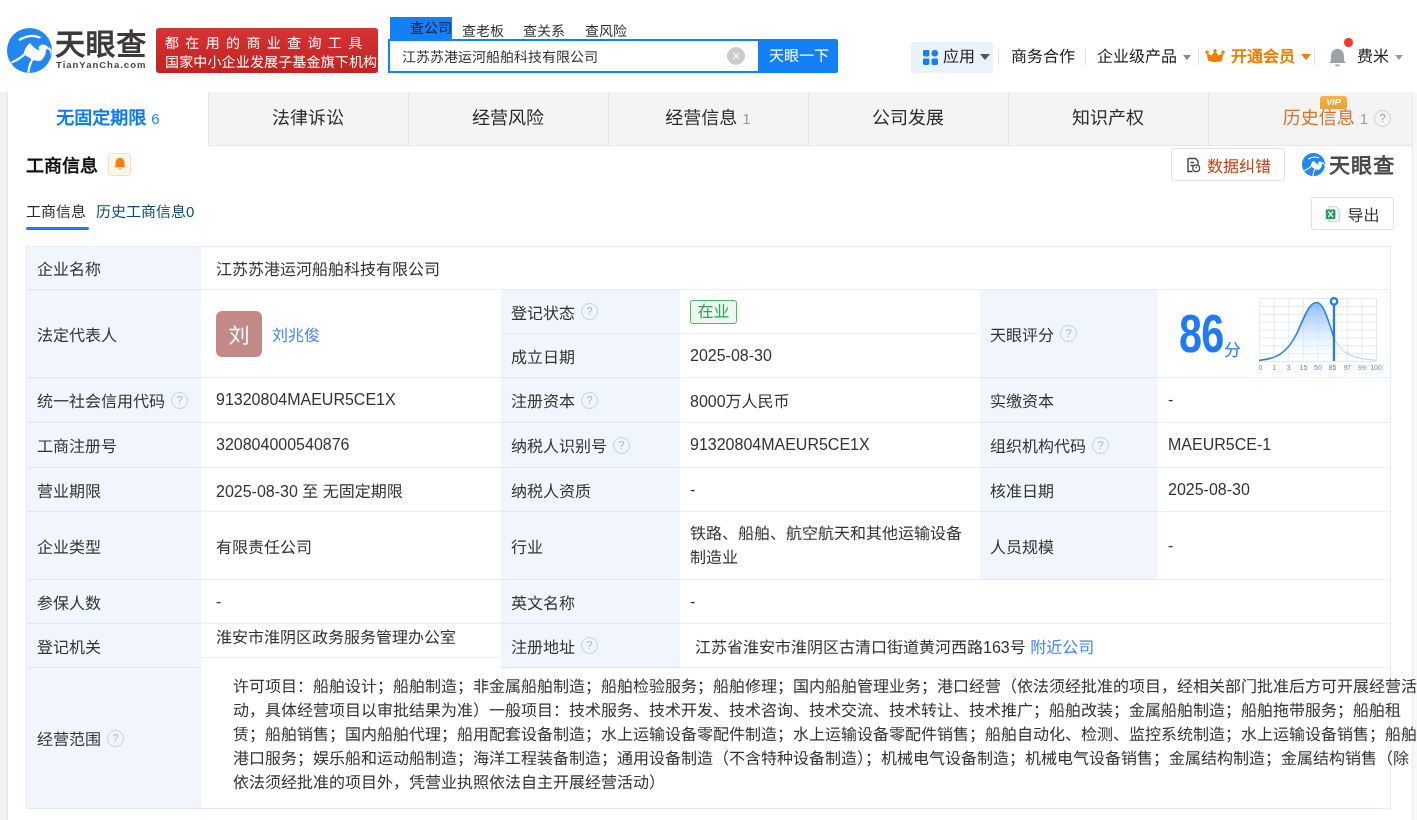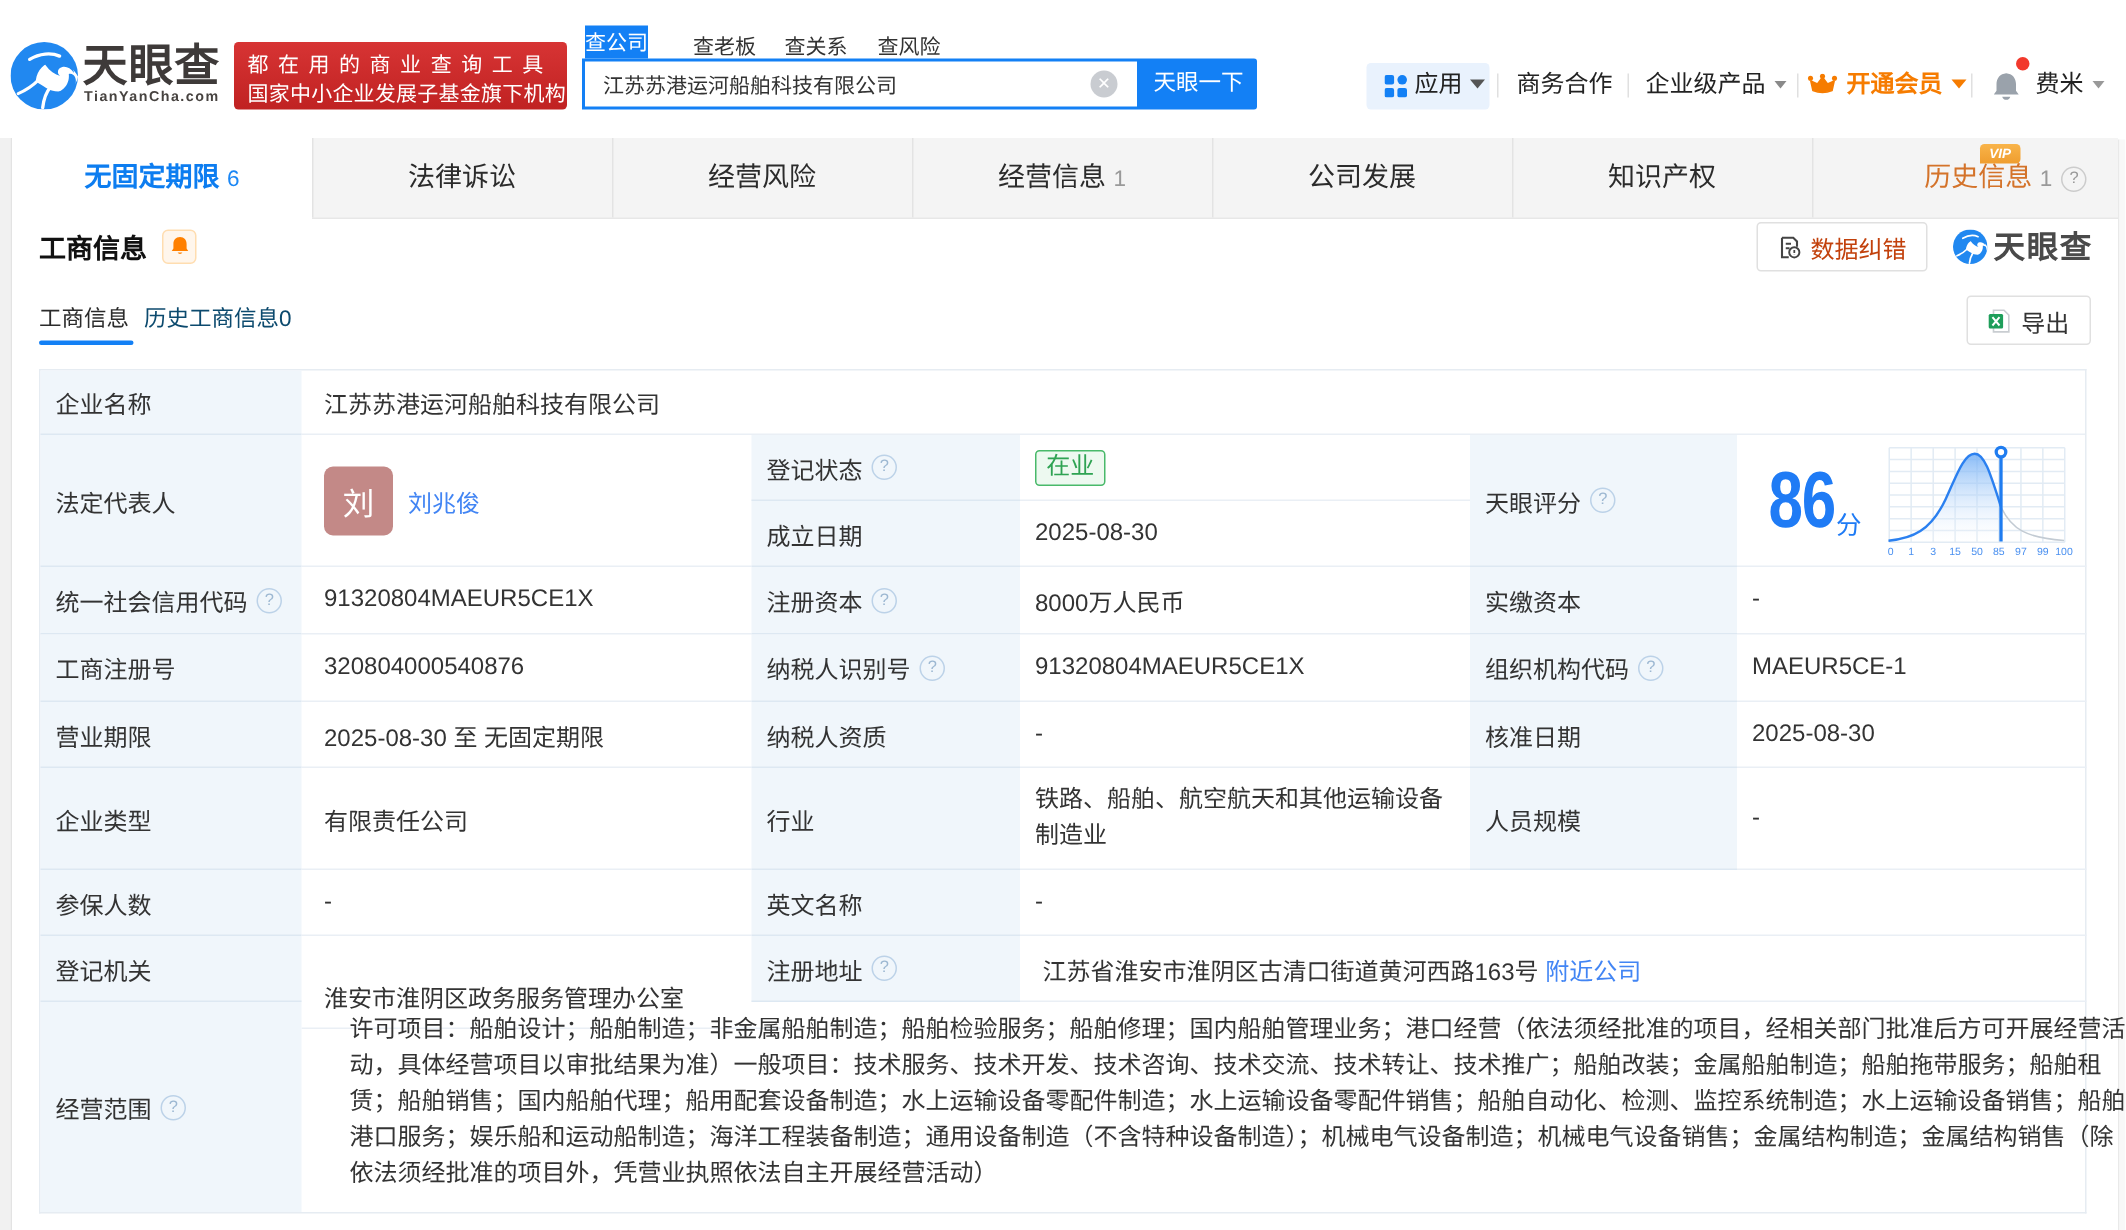--- a/index.html
+++ b/index.html
@@ -32,21 +32,21 @@
       <path d="M26 29.5 C 23.2 32.8 21.6 37.5 21 42.8" stroke="#fff" stroke-width="2.2" fill="none" stroke-linecap="round"></path>
     </svg>
     <div class="abs" style="left:55px;top:30px;font-size:30px;font-weight:bold;color:#3e3a39;letter-spacing:0.6px;line-height:30px;">天眼查</div>
     <div class="abs" style="left:56px;top:60px;font-size:9.5px;font-weight:bold;color:#474340;letter-spacing:1.0px;line-height:10px;">TianYanCha.com</div>
 
     <div class="abs" style="left:156px;top:28px;width:222px;height:45px;border-radius:3px;background:linear-gradient(180deg,#d73434,#c02222);color:#fff;">
       <div style="padding:4px 0 0 9px;font-size:14px;letter-spacing:6.35px;line-height:23px;white-space:nowrap;">都在用的商业查询工具</div>
       <div style="padding-left:9px;font-size:14px;letter-spacing:0.15px;line-height:15px;white-space:nowrap;">国家中小企业发展子基金旗下机构</div>
     </div>
 
-    <div class="abs" style="left:390px;top:17px;width:42px;height:23px;background:#1380f5;color:#ffffff;font-size:14px;text-align:right;line-height:23px;">查公司</div>
+    <div class="abs" style="left:390px;top:17px;width:62px;height:23px;background:#1380f5;color:#0f172a;font-size:14px;text-align:right;line-height:23px;">查公司</div>
     <div class="abs" style="left:462px;top:20px;font-size:14px;color:#333;">查老板</div>
     <div class="abs" style="left:523px;top:20px;font-size:14px;color:#333;">查关系</div>
     <div class="abs" style="left:585px;top:20px;font-size:14px;color:#333;">查风险</div>
 
     <div class="abs" style="left:388px;top:39px;width:368px;height:30px;border:2px solid #1380f5;background:#fff;">
       <div style="margin:5px 0 0 12px;font-size:14px;color:#333;">江苏苏港运河船舶科技有限公司</div>
     </div>
     <div class="abs" style="left:727px;top:47px;width:18px;height:18px;border-radius:50%;background:#c9ccd1;color:#fff;font-size:11px;text-align:center;line-height:18px;">✕</div>
     <div class="abs" style="left:760px;top:39px;width:78px;height:34px;background:#1380f5;border-radius:0 2px 2px 0;color:#fff;font-size:15px;text-align:center;line-height:34px;">天眼一下</div>
 
@@ -223,21 +223,21 @@
     <div class="cell val" style="left:654px;top:266px;width:300px;height:68px;padding-left:10px;padding-right:17px;line-height:24px;">铁路、船舶、航空航天和其他运输设备制造业</div>
     <div class="cell lab" style="left:954px;top:266px;width:178px;height:68px;">人员规模</div>
     <div class="cell val" style="left:1132px;top:266px;width:233px;height:68px;padding-left:10px;">-</div>
 
     <div class="cell lab" style="left:1px;top:334px;width:174px;height:44px;">参保人数</div>
     <div class="cell val" style="left:175px;top:334px;width:300px;height:44px;">-</div>
     <div class="cell lab" style="left:475px;top:334px;width:179px;height:44px;">英文名称</div>
     <div class="cell val" style="left:654px;top:334px;width:711px;height:44px;padding-left:10px;">-</div>
 
     <div class="cell lab" style="left:1px;top:378px;width:174px;height:44px;">登记机关</div>
-    <div class="cell val" style="left:175px;top:396px;width:320px;height:44px;">淮安市淮阴区政务服务管理办公室</div>
+    <div class="cell val" style="left:175px;top:368px;width:320px;height:44px;">淮安市淮阴区政务服务管理办公室</div>
     <div class="cell lab" style="left:475px;top:378px;width:179px;height:44px;">注册地址<span class="q">?</span></div>
     <div class="cell val" style="left:654px;top:378px;width:711px;height:44px;">江苏省淮安市淮阴区古清口街道黄河西路163号&nbsp;<span style="color:#4285f4;">附近公司</span></div>
 
     <div class="cell lab" style="left:1px;top:422px;width:174px;height:140px;border-bottom:none;">经营范围<span class="q">?</span></div>
     <div class="cell val" style="left:192px;top:422px;width:1190px;height:140px;border-bottom:none;padding-left:15px;padding-bottom:6px;line-height:24px;">
       <div style="white-space:nowrap;">
           <div>许可项目：船舶设计；船舶制造；非金属船舶制造；船舶检验服务；船舶修理；国内船舶管理业务；港口经营（依法须经批准的项目，经相关部门批准后方可开展经营活</div>
           <div>动，具体经营项目以审批结果为准）一般项目：技术服务、技术开发、技术咨询、技术交流、技术转让、技术推广；船舶改装；金属船舶制造；船舶拖带服务；船舶租</div>
           <div>赁；船舶销售；国内船舶代理；船用配套设备制造；水上运输设备零配件制造；水上运输设备零配件销售；船舶自动化、检测、监控系统制造；水上运输设备销售；船舶</div>
           <div>港口服务；娱乐船和运动船制造；海洋工程装备制造；通用设备制造（不含特种设备制造）；机械电气设备制造；机械电气设备销售；金属结构制造；金属结构销售（除</div>

